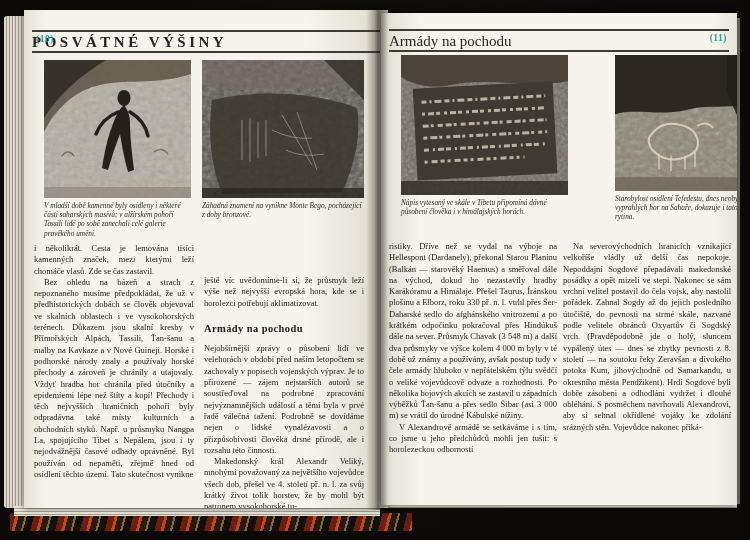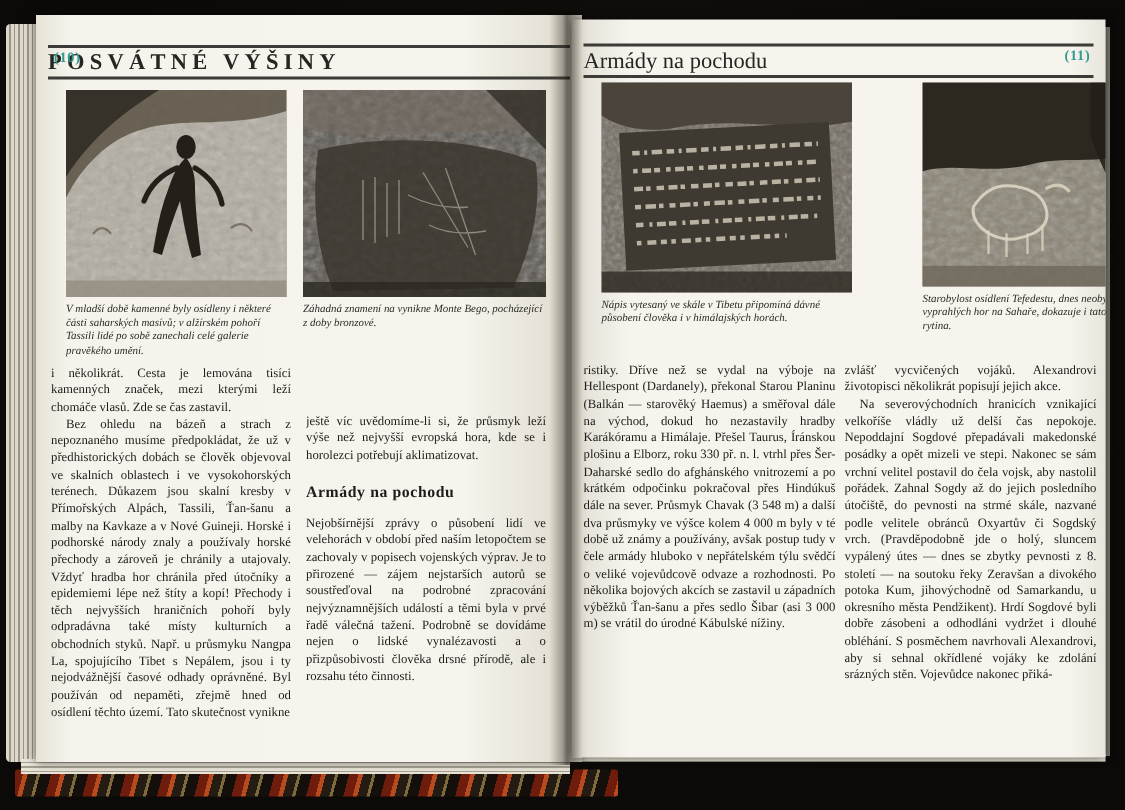--- a/index.html
+++ b/index.html
@@ -104,20 +104,21 @@
     </figure>
 
     <div class="col" style="left:10px;top:233px;width:160px;height:256px;">
       <p>i několikrát. Cesta je lemována tisíci kamenných značek, mezi kterými leží chomáče vlasů. Zde se čas zastavil.</p>
       <p class="indent">Bez ohledu na bázeň a strach z nepoznaného musíme předpokládat, že už v předhistorických dobách se člověk objevoval ve skalních oblastech i ve vysokohorských terénech. Důkazem jsou skalní kresby v Přímořských Alpách, Tassili, Ťan-šanu a malby na Kavkaze a v Nové Guineji. Horské i podhorské národy znaly a používaly horské přechody a zároveň je chránily a utajovaly. Vždyť hradba hor chránila před útočníky a epidemiemi lépe než štíty a kopí! Přechody i těch nejvyšších hraničních pohoří byly odpradávna také místy kulturních a obchodních styků. Např. u průsmyku Nangpa La, spojujícího Tibet s Nepálem, jsou i ty nejodvážnější časové odhady oprávněné. Byl používán od nepaměti, zřejmě hned od osídlení těchto území. Tato skutečnost vynikne</p>
     </div>
     <div class="col" style="left:180px;top:233px;width:160px;height:256px;margin-top:32px;">
       <p>ještě víc uvědomíme-li si, že průsmyk leží výše než nejvyšší evropská hora, kde se i horolezci potřebují aklimatizovat.</p>
       <div class="col-heading">Armády na pochodu</div>
       <p>Nejobšírnější zprávy o působení lidí ve velehorách v období před naším letopočtem se zachovaly v popisech vojenských výprav. Je to přirozené — zájem nejstarších autorů se soustřeďoval na podrobné zpracování nejvýznamnějších událostí a těmi byla v prvé řadě válečná tažení. Podrobně se dovídáme nejen o lidské vynalézavosti a o přizpůsobivosti člověka drsné přírodě, ale i rozsahu této činnosti.</p>
+      <p class="indent">Makedonský král Alexandr Veliký, mnohými považovaný za největšího vojevůdce všech dob, přešel ve 4. století př. n. l. za svůj krátký život tolik horstev, že by mohl být patronem vysokohorské tu-</p>
     </div>
   </div>
 
   <div id="right-page" class="page">
     <div class="rule" style="left:8px;right:8px;top:16px;"></div>
     <div class="head-row" style="left:8px;right:8px;top:20px;">
       <span class="runhead">Armády na pochodu</span>
       <span class="pagenum" style="right:2px;">(11)</span>
     </div>
     <div class="rule" style="left:8px;right:8px;top:37px;"></div>
@@ -150,21 +151,21 @@
         <path d="M34,84 q10,-16 26,-14 q18,2 22,14 q4,12 -8,18 q-16,8 -30,0 q-12,-8 -10,-18 Z" fill="none" stroke="#ddd5c2" stroke-width="2" opacity="0.9"></path>
         <path d="M44,100 v16 M56,102 v16 M70,102 v14 M80,98 v16" stroke="#ddd5c2" stroke-width="1.6" opacity="0.8"></path>
         <path d="M82,72 q10,-6 16,2" stroke="#ddd5c2" stroke-width="2" fill="none" opacity="0.85"></path>
         <rect y="124" width="146" height="14" fill="#6e675a" opacity="0.8"></rect>
       </svg>
       <figcaption class="caption">Starobylost osídlení Tefedestu, dnes neobydlených vyprahlých hor na Sahaře, dokazuje i tato skalní rytina.</figcaption>
     </figure>
 
     <div class="col" style="left:8px;top:228px;width:168px;height:260px;">
       <p>ristiky. Dříve než se vydal na výboje na Hellespont (Dardanely), překonal Starou Planinu (Balkán — starověký Haemus) a směřoval dále na východ, dokud ho nezastavily hradby Karákóramu a Himálaje. Přešel Taurus, Íránskou plošinu a Elborz, roku 330 př. n. l. vtrhl přes Šer-Daharské sedlo do afghánského vnitrozemí a po krátkém odpočinku pokračoval přes Hindúkuš dále na sever. Průsmyk Chavak (3 548 m) a další dva průsmyky ve výšce kolem 4 000 m byly v té době už známy a používány, avšak postup tudy v čele armády hluboko v nepřátelském týlu svědčí o veliké vojevůdcově odvaze a rozhodnosti. Po několika bojových akcích se zastavil u západních výběžků Ťan-šanu a přes sedlo Šibar (asi 3 000 m) se vrátil do úrodné Kábulské nížiny.</p>
+      <p class="indent">V Alexandrově armádě se setkáváme i s tím, co jsme u jeho předchůdců mohli jen tušit: s horolezeckou odborností</p>
     </div>
     <div class="col" style="left:182px;top:228px;width:168px;height:260px;">
-      <p>zvlášť vycvičených vojáků. Alexandrovi životopisci několikrát popisují jejich akce.</p>
       <p class="indent">Na severovýchodních hranicích vznikající velkoříše vládly už delší čas nepokoje. Nepoddajní Sogdové přepadávali makedonské posádky a opět mizeli ve stepi. Nakonec se sám vrchní velitel postavil do čela vojsk, aby nastolil pořádek. Zahnal Sogdy až do jejich posledního útočiště, do pevnosti na strmé skále, nazvané podle velitele obránců Oxyartův či Sogdský vrch. (Pravděpodobně jde o holý, sluncem vypálený útes — dnes se zbytky pevnosti z 8. století — na soutoku řeky Zeravšan a divokého potoka Kum, jihovýchodně od Samarkandu, u okresního města Pendžikent). Hrdí Sogdové byli dobře zásobeni a odhodláni vydržet i dlouhé obléhání. S posměchem navrhovali Alexandrovi, aby si sehnal okřídlené vojáky ke zdolání srázných stěn. Vojevůdce nakonec přiká-</p>
     </div>
   </div>
 
   <div id="spine-shadow"></div>
 </div>
 
 </body></html>

